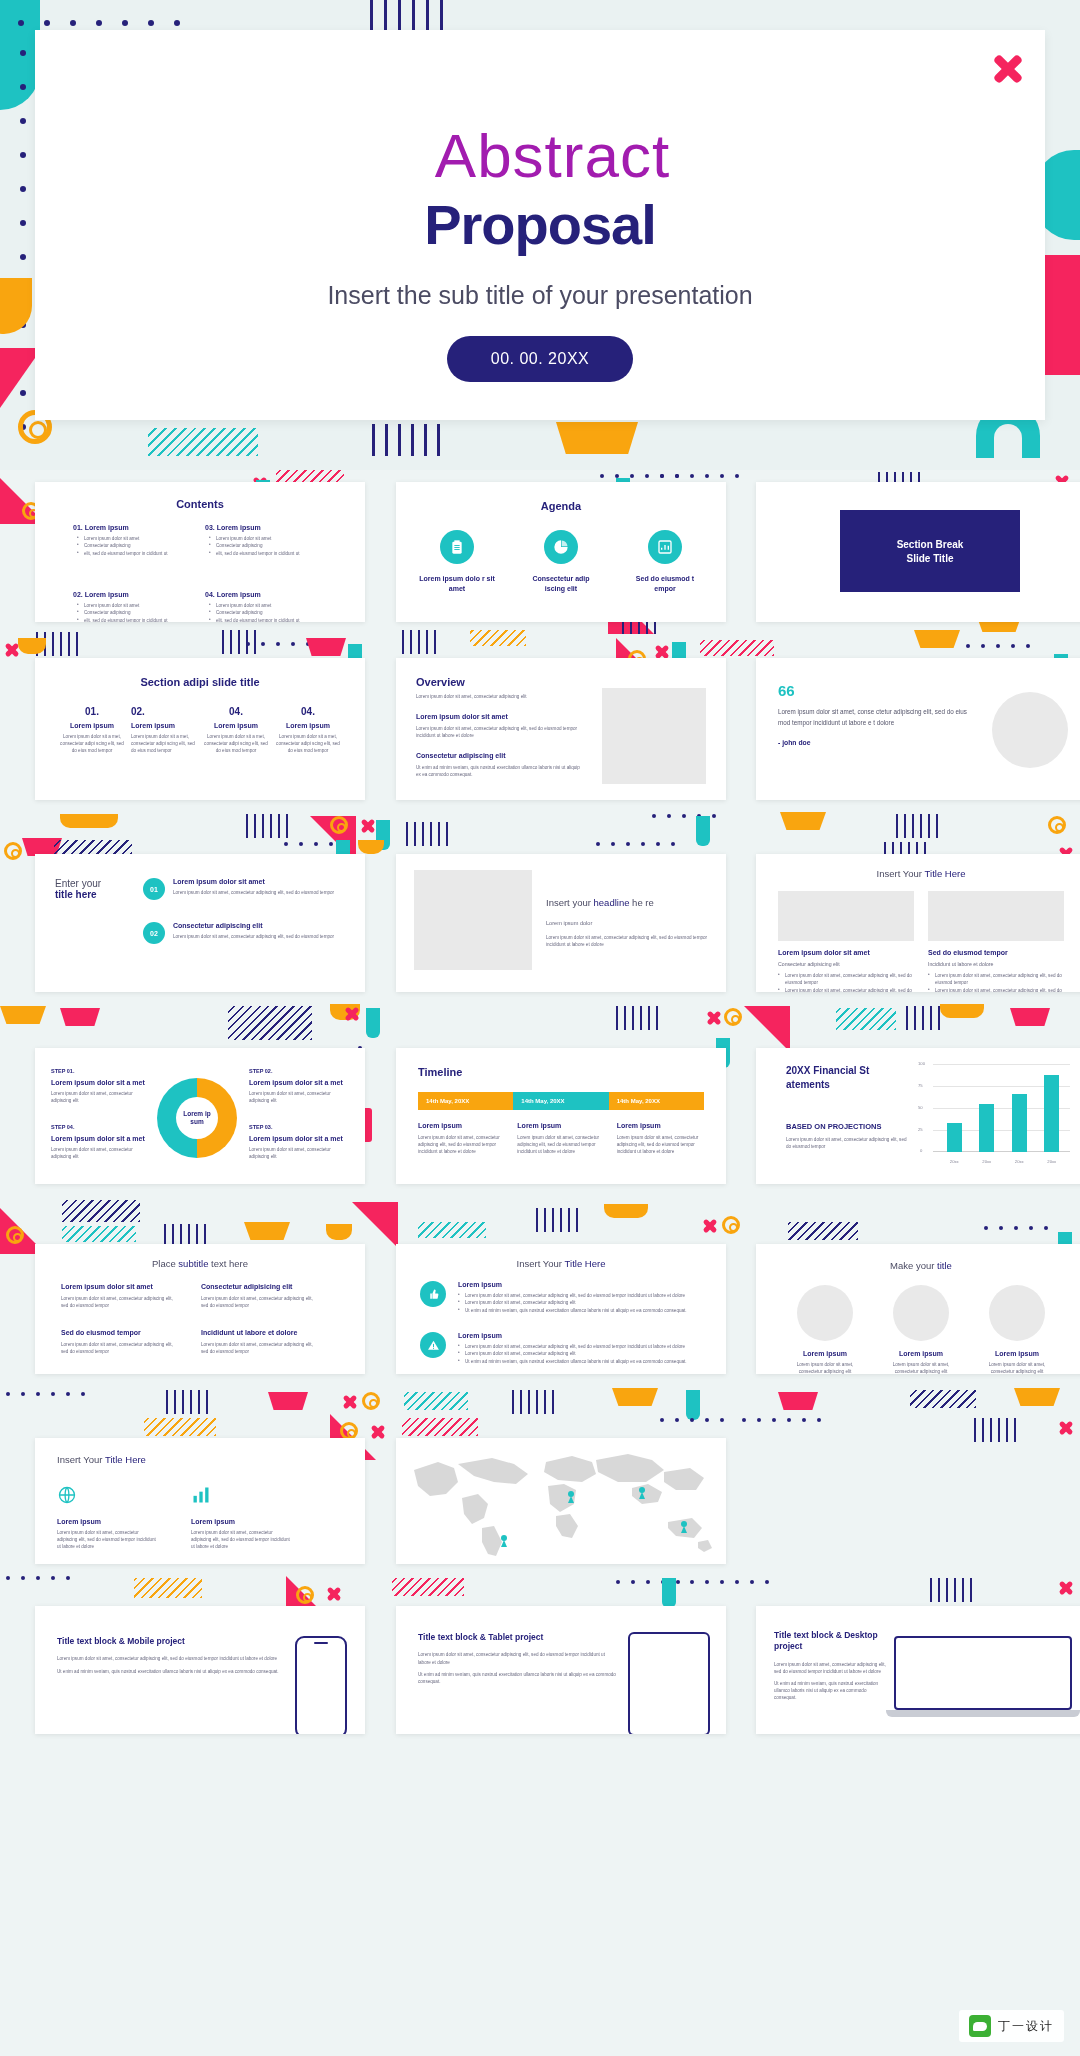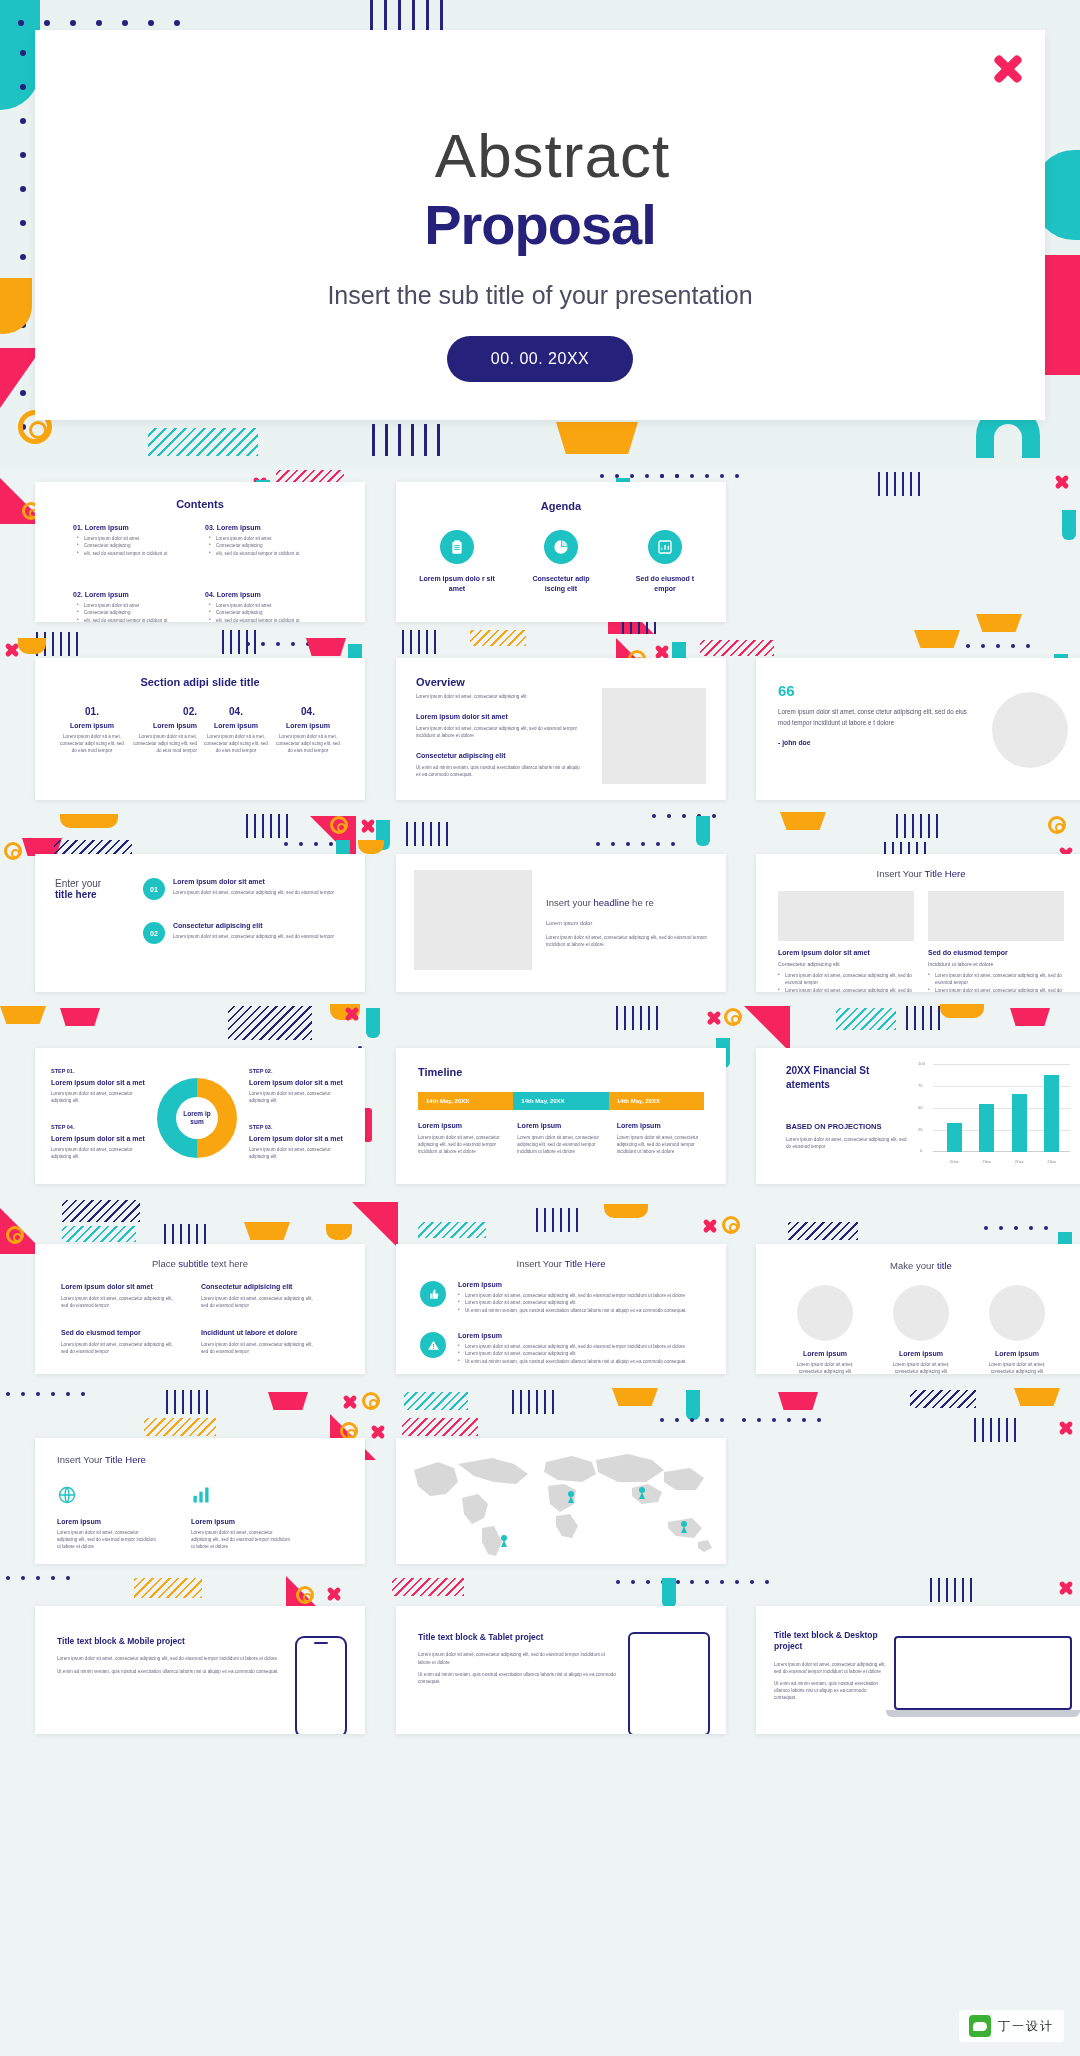--- a/index.html
+++ b/index.html
@@ -20,21 +20,21 @@
   }
   #hero-card{
     position:absolute; left:35px; top:30px; width:1010px; height:390px;
     background:#fff; box-shadow:0 3px 10px rgba(0,0,0,.07);
     z-index:5;
   }
   #hero-inner{
     position:absolute; left:0; right:0; top:95px; text-align:center;
   }
   #hero-title{
-    font-size:62px; font-weight:300; letter-spacing:1px; color:#404040;
+    font-size:62px; font-weight:300; letter-spacing:1px; color:#a21caf;
     line-height:1;
     padding-left:25px;
   }
   #hero-subtitle{
     font-size:56px; font-weight:bold; color:#26217a; letter-spacing:-1px;
     margin-top:10px; line-height:1;
   }
   #hero-tagline{
     font-size:25px; color:#4b4b63; margin-top:28px; font-weight:300;
   }
@@ -336,20 +336,29 @@
                   <rect x="3" y="3" width="18" height="18" rx="2"></rect>
                   <path d="M7 16v-3M12 16V9M17 16v-6"></path>
                 </svg>
             </div>
             <div class="s-h2" style="font-size:7px;margin-top:10px;line-height:1.4">Sed do eiusmod t empor</div>
           </div>
         </div>
       </div>
     </div>
 
+    <div class="cellwrap">
+      <div class="slide" style="left:15px;top:12px;width:330px;height:140px">
+        <div style="position:absolute;left:84px;top:28px;width:180px;height:82px;background:#26217a;
+                    display:flex;flex-direction:column;align-items:center;justify-content:center;gap:3px">
+          <div style="font-size:10px;font-weight:bold;color:#fff">Section Break</div>
+          <div style="font-size:10px;font-weight:bold;color:#fff">Slide Title</div>
+        </div>
+      </div>
+    </div>
   </div>
 
   <div class="row" style="height:182px">
     <div class="rowdeco">
       <div class="d d-bars" style="left:36px;top:2px">
           <i></i>
           <i></i>
           <i></i>
           <i></i>
           <i></i>
@@ -409,21 +418,21 @@
 
     <div class="cellwrap">
       <div class="slide" style="left:14px;top:28px;width:330px;height:142px">
         <div class="s-h1" style="margin-top:18px;font-size:11px">Section adipi slide title</div>
         <div style="display:flex;justify-content:space-between;padding:18px 24px 0 24px">
           <div style="width:66px;text-align:center">
             <div style="font-size:10px;font-weight:bold;color:#26217a">01.</div>
             <div class="s-h2" style="font-size:7px;margin-top:5px">Lorem ipsum</div>
             <div class="s-p" style="margin-top:4px">Lorem ipsum dolor sit a met, consectetur adipi scing elit, sed do eius mod tempor</div>
           </div>
-          <div style="width:66px;text-align:right">
+          <div style="width:66px;text-align:left">
             <div style="font-size:10px;font-weight:bold;color:#26217a">02.</div>
             <div class="s-h2" style="font-size:7px;margin-top:5px">Lorem ipsum</div>
             <div class="s-p" style="margin-top:4px">Lorem ipsum dolor sit a met, consectetur adipi scing elit, sed do eius mod tempor</div>
           </div>
           <div style="width:66px;text-align:center">
             <div style="font-size:10px;font-weight:bold;color:#26217a">04.</div>
             <div class="s-h2" style="font-size:7px;margin-top:5px">Lorem ipsum</div>
             <div class="s-p" style="margin-top:4px">Lorem ipsum dolor sit a met, consectetur adipi scing elit, sed do eius mod tempor</div>
           </div>
           <div style="width:66px;text-align:center">

